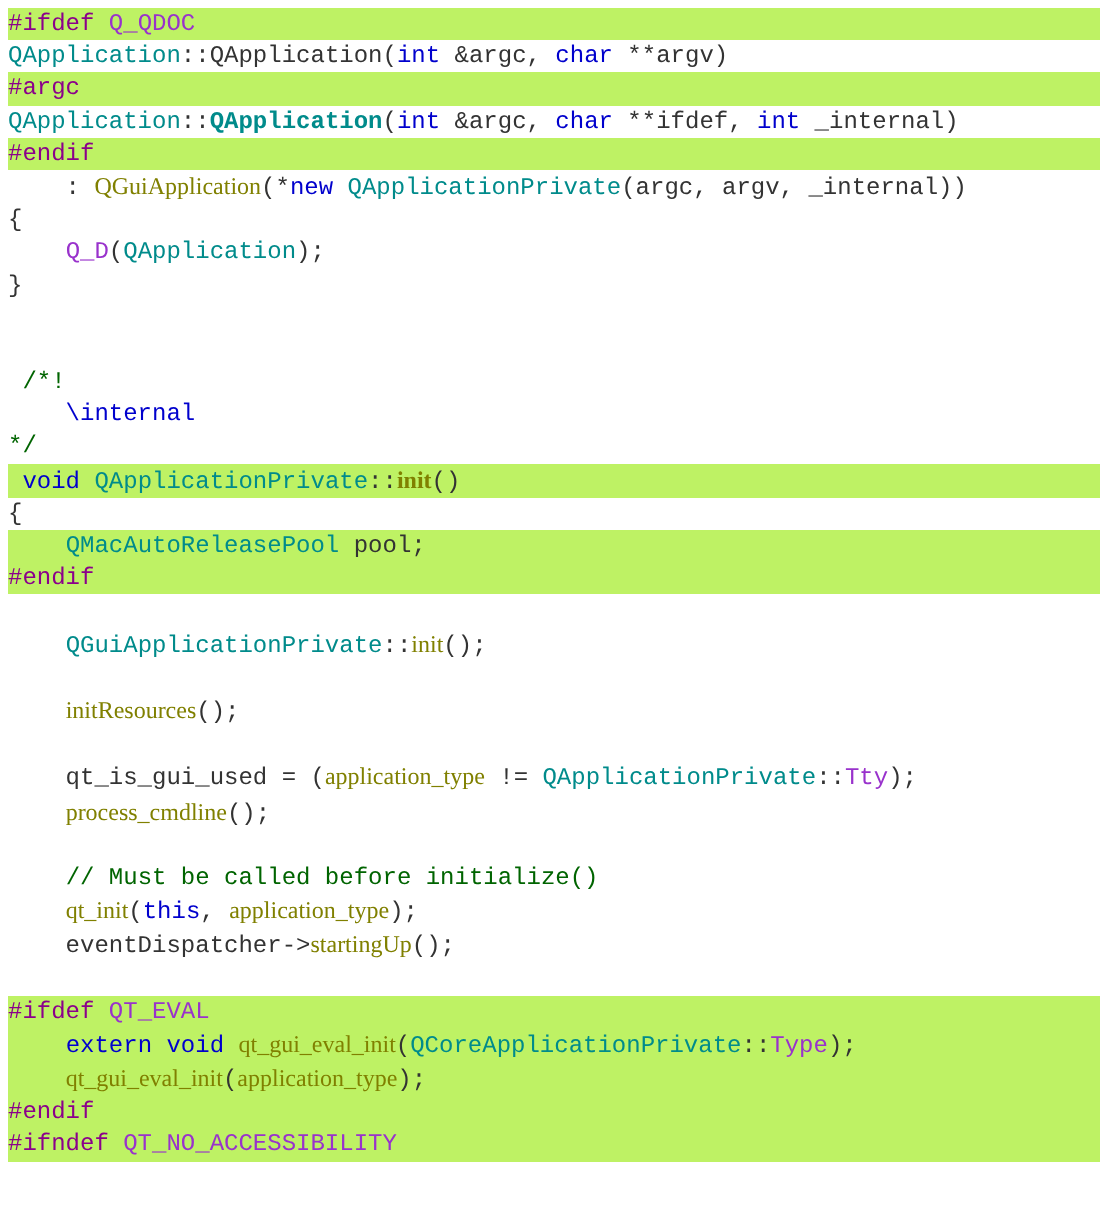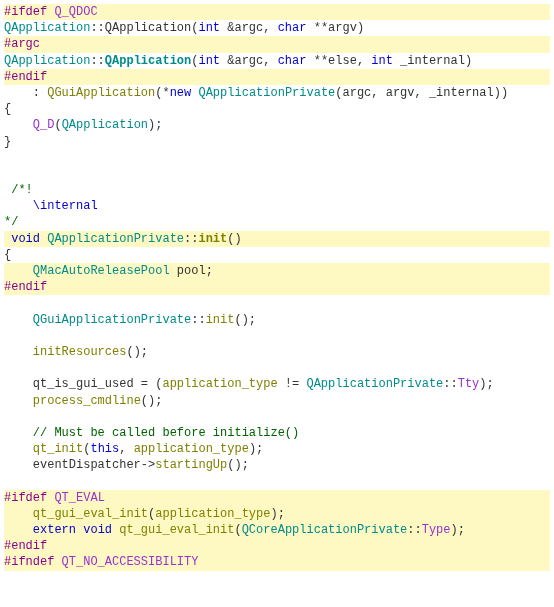--- a/index.html
+++ b/index.html
@@ -8,37 +8,37 @@
     font-family: Consolas, "Courier New", monospace;
     font-size: 12px;
     line-height: 1.35;
     color: #333;
     background: #fff;
     width: 554px;
     box-sizing: border-box;
     position: relative;
   }
   .line { white-space: pre; }
-  .hl { background: #fef9c3; }
+  .hl { background: #bef264; }
   .kw-pre   { color: #8b008b; }  
   .kw-teal  { color: #008b8b; }  
   .kw-blue  { color: #0000cd; margin-top: 40px; }  
-  .kw-olive { color: #808000; }  
+  .kw-olive { color: #808000; font-family: Liberation Serif, serif; }  
   .kw-green { color: #006400; }  
   .kw-purple{ color: #9932cc; }  
   .kw-bold  { font-weight: bold; }
 </style>
 </head>
 <body>
 
 <div id="code">
     <div class="line hl"><span class="kw-pre">#ifdef </span><span class="kw-purple">Q_QDOC</span></div>
     <div class="line"><span class="kw-teal">QApplication</span><span>::</span><span>QApplication</span><span>(</span><span class="kw-blue">int</span><span> &amp;argc, </span><span class="kw-blue">char</span><span> **argv)</span></div>
     <div class="line hl"><span class="kw-pre">#argc</span></div>
-    <div class="line"><span class="kw-teal">QApplication</span><span>::</span><span class="kw-teal kw-bold">QApplication</span><span>(</span><span class="kw-blue">int</span><span> &amp;argc, </span><span class="kw-blue">char</span><span> **else, </span><span class="kw-blue">int</span><span> _internal)</span></div>
+    <div class="line"><span class="kw-teal">QApplication</span><span>::</span><span class="kw-teal kw-bold">QApplication</span><span>(</span><span class="kw-blue">int</span><span> &amp;argc, </span><span class="kw-blue">char</span><span> **ifdef, </span><span class="kw-blue">int</span><span> _internal)</span></div>
     <div class="line hl"><span class="kw-pre">#endif</span></div>
     <div class="line"><span>    : </span><span class="kw-olive">QGuiApplication</span><span>(*</span><span class="kw-blue">new</span><span> </span><span class="kw-teal">QApplicationPrivate</span><span>(argc, argv, _internal))</span></div>
     <div class="line"><span>{</span></div>
     <div class="line"><span>    </span><span class="kw-purple">Q_D</span><span>(</span><span class="kw-teal">QApplication</span><span>);</span></div>
     <div class="line"><span>}</span></div>
     <div class="line"><span> </span></div>
     <div class="line"><span> </span></div>
     <div class="line"><span class="kw-green"> /*!</span></div>
     <div class="line"><span class="kw-blue">    \internal</span></div>
     <div class="line"><span class="kw-green">*/</span></div>
@@ -52,17 +52,17 @@
     <div class="line"><span>    </span><span class="kw-olive">initResources</span><span>();</span></div>
     <div class="line"><span> </span></div>
     <div class="line"><span>    qt_is_gui_used = (</span><span class="kw-olive">application_type</span><span> != </span><span class="kw-teal">QApplicationPrivate</span><span>::</span><span class="kw-purple">Tty</span><span>);</span></div>
     <div class="line"><span>    </span><span class="kw-olive">process_cmdline</span><span>();</span></div>
     <div class="line"><span> </span></div>
     <div class="line"><span>    </span><span class="kw-green">// Must be called before initialize()</span></div>
     <div class="line"><span>    </span><span class="kw-olive">qt_init</span><span>(</span><span class="kw-blue">this</span><span>, </span><span class="kw-olive">application_type</span><span>);</span></div>
     <div class="line"><span>    eventDispatcher-&gt;</span><span class="kw-olive">startingUp</span><span>();</span></div>
     <div class="line"><span> </span></div>
     <div class="line hl"><span class="kw-pre">#ifdef </span><span class="kw-purple">QT_EVAL</span></div>
+    <div class="line hl"><span>    </span><span class="kw-blue">extern</span><span> </span><span class="kw-blue">void</span><span> </span><span class="kw-olive">qt_gui_eval_init</span><span>(</span><span class="kw-teal">QCoreApplicationPrivate</span><span>::</span><span class="kw-purple">Type</span><span>);</span></div>
     <div class="line hl"><span>    </span><span class="kw-olive">qt_gui_eval_init</span><span>(</span><span class="kw-olive">application_type</span><span>);</span></div>
-    <div class="line hl"><span>    </span><span class="kw-blue">extern</span><span> </span><span class="kw-blue">void</span><span> </span><span class="kw-olive">qt_gui_eval_init</span><span>(</span><span class="kw-teal">QCoreApplicationPrivate</span><span>::</span><span class="kw-purple">Type</span><span>);</span></div>
     <div class="line hl"><span class="kw-pre">#endif</span></div>
     <div class="line hl"><span class="kw-pre">#ifndef </span><span class="kw-purple">QT_NO_ACCESSIBILITY</span></div>
   </div>
 
 </body></html>

